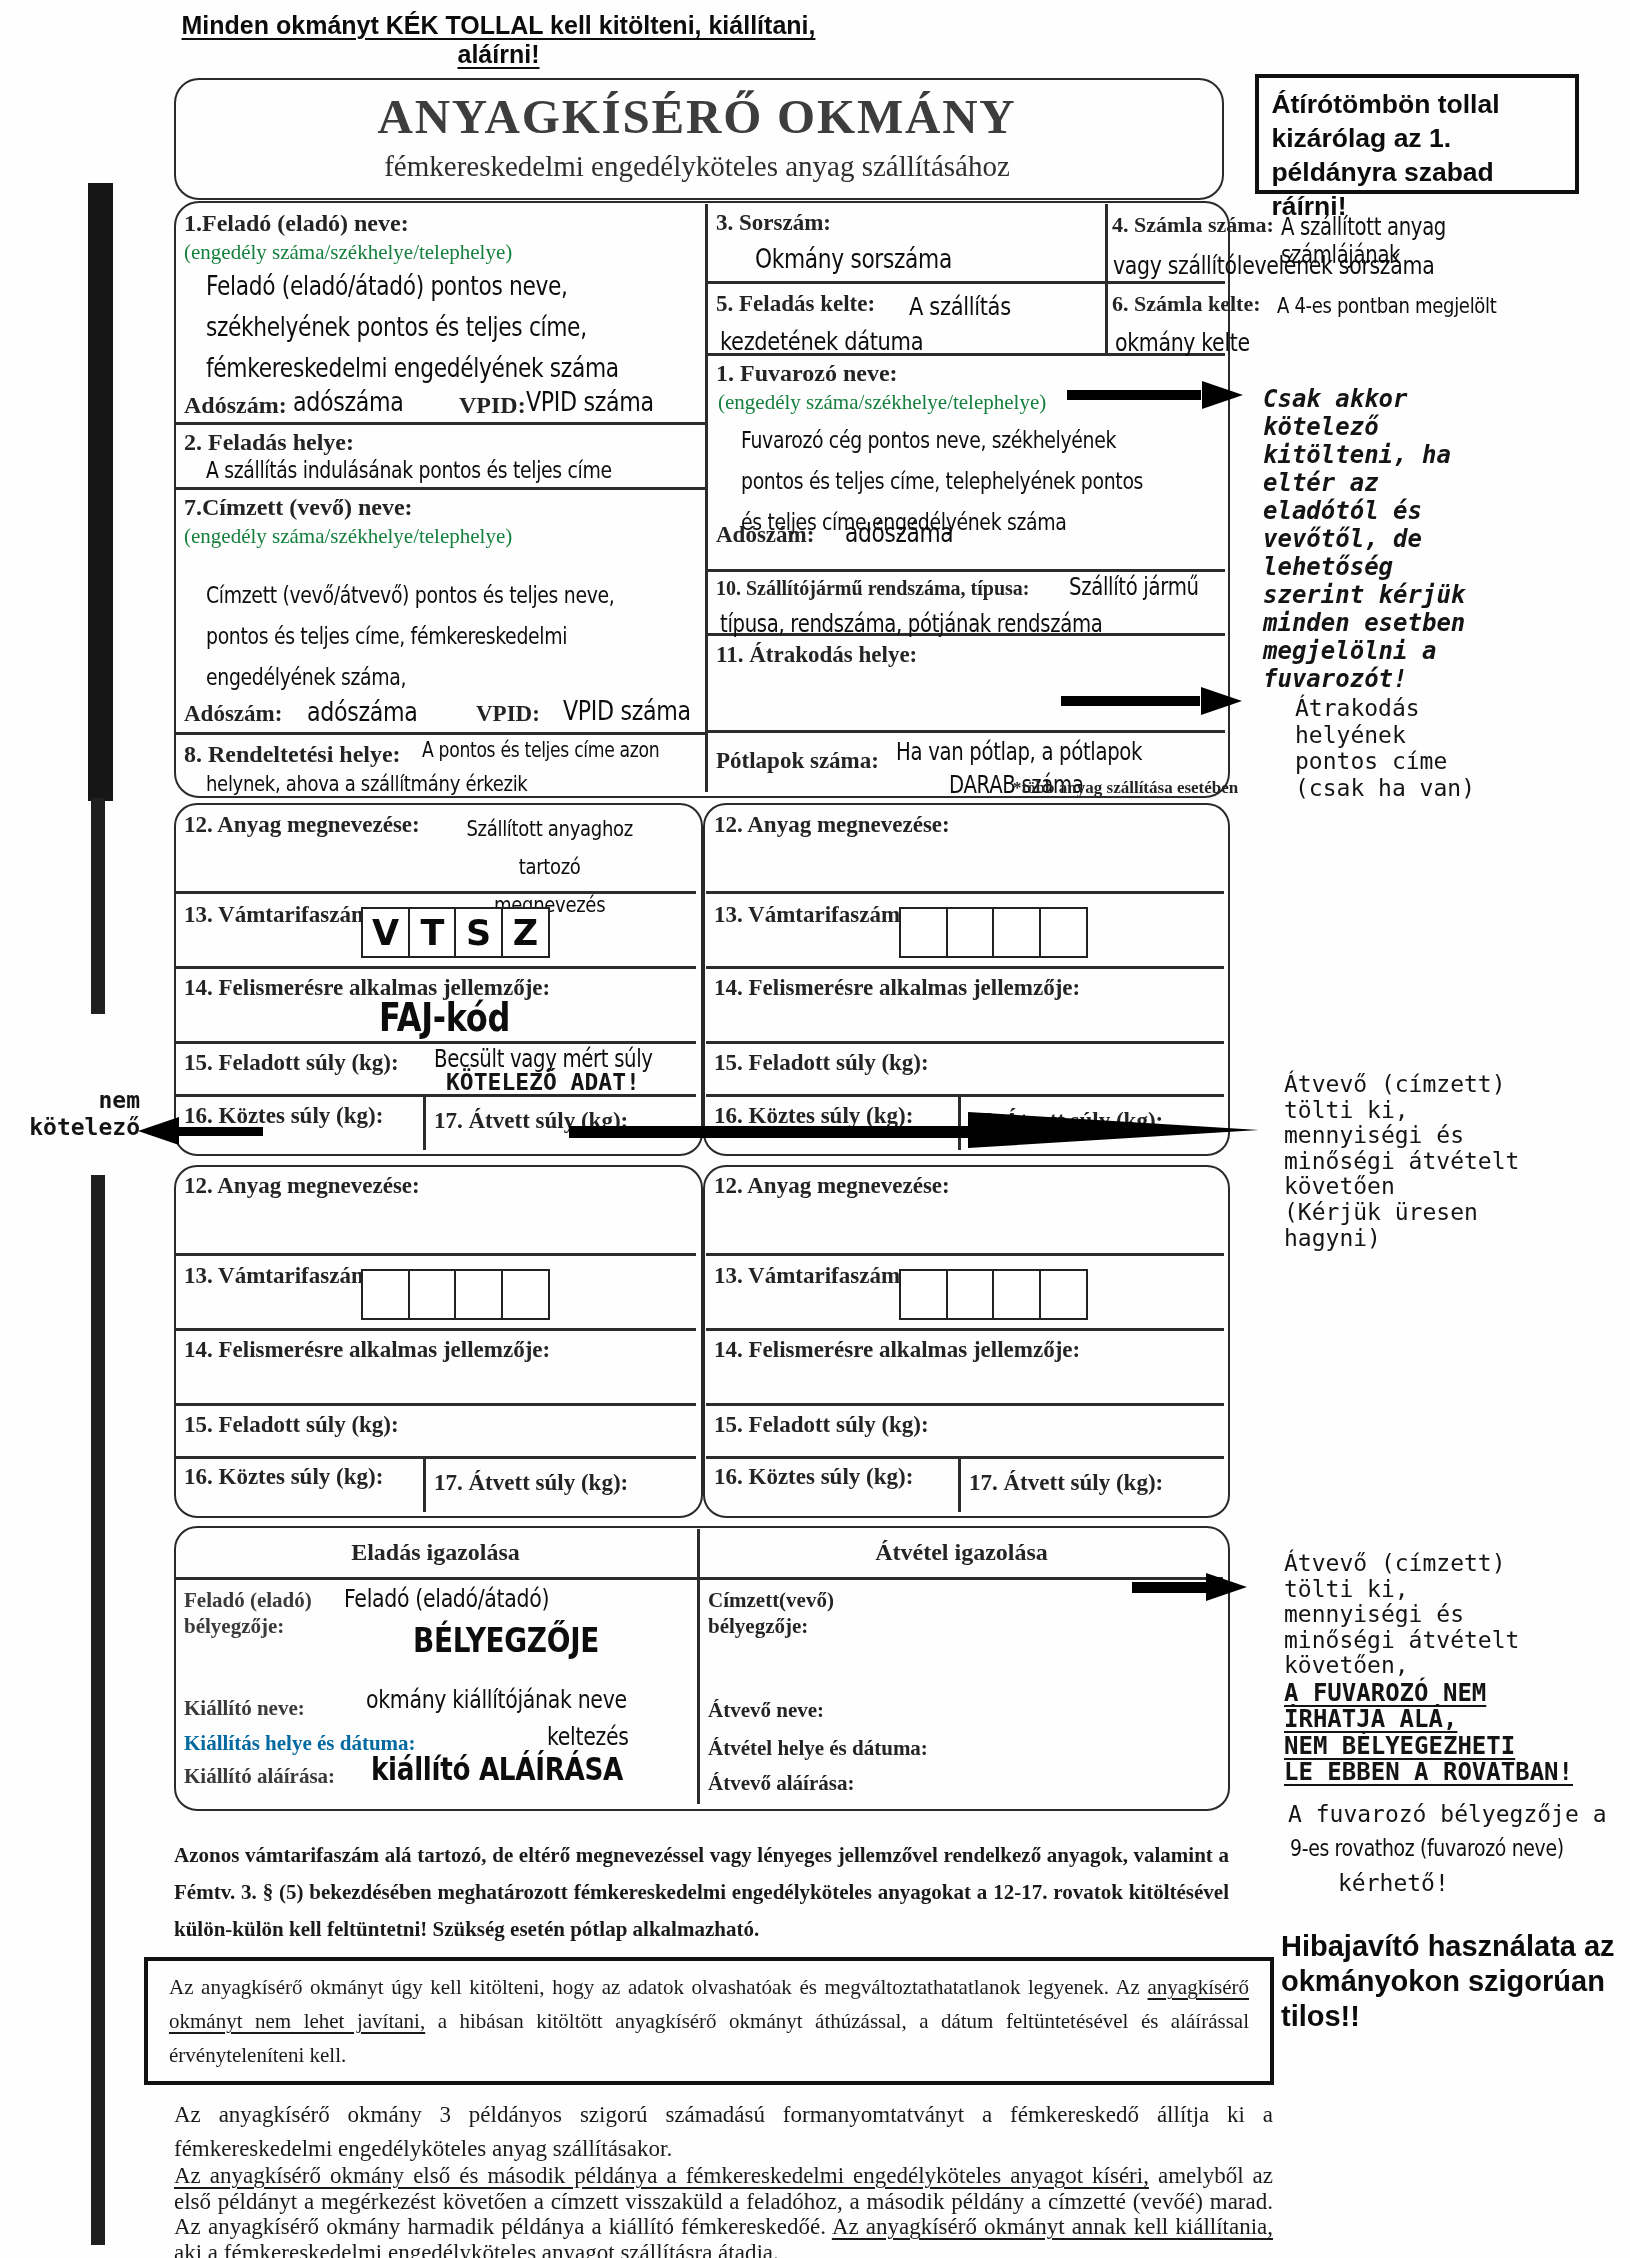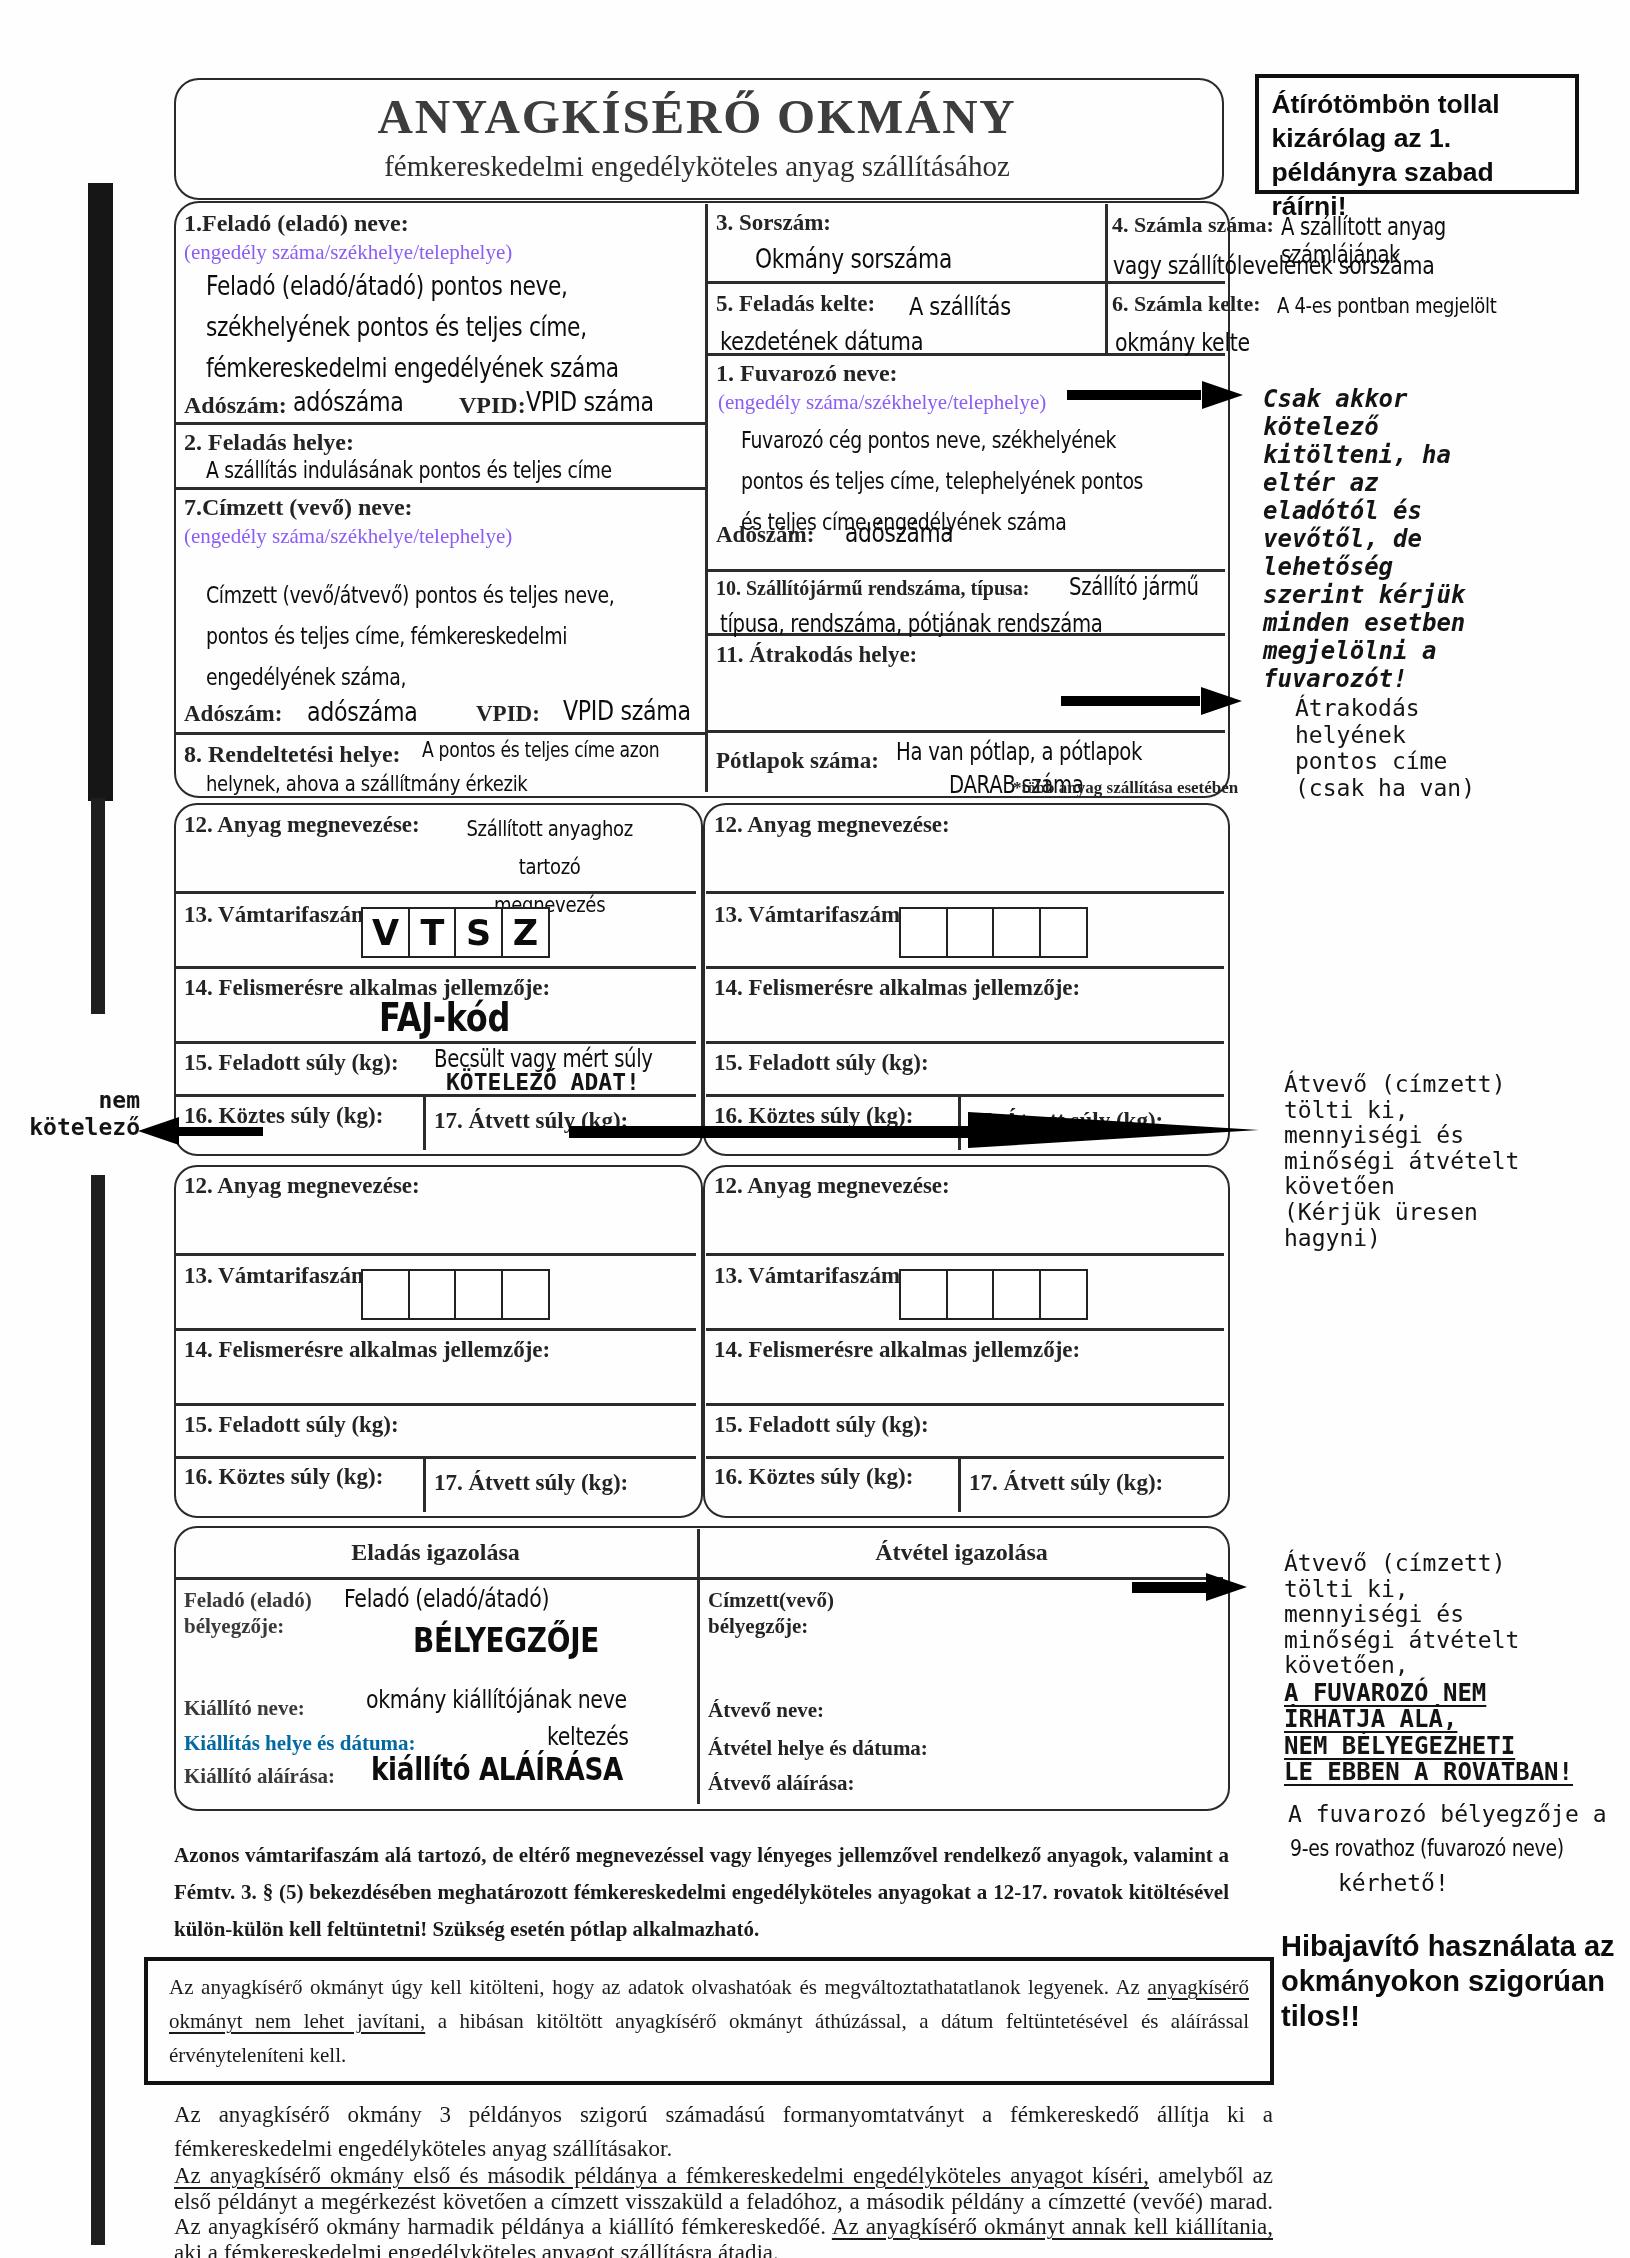--- a/index.html
+++ b/index.html
@@ -1,20 +1,20 @@
 <!DOCTYPE html>
 <html style="font-size:14px"><head>
 <meta charset="utf-8">
 <style>
   html,body{margin:0;padding:0;background:#e9e9e9;}
   .page{position:relative;width:1630px;height:2258px;background:#fefefe;overflow:hidden;
         font-family:"Liberation Serif",serif;color:#1b1b1b;}
   .abs{position:absolute;}
   .lab{position:absolute;font-family:"Liberation Serif",serif;font-weight:700;color:#242424;white-space:nowrap;}
-  .sub{position:absolute;font-family:"Liberation Serif",serif;color:#8b5cf6;white-space:nowrap;}
+  .sub{position:absolute;font-family:"Liberation Serif",serif;color:#15803d;white-space:nowrap;}
   .hand{position:absolute;font-family:"DejaVu Sans",sans-serif;color:#0d0d0d;white-space:pre-line;
         transform:scaleX(.82);transform-origin:0 0;letter-spacing:-0.4px;}
   .mono{position:absolute;font-family:"DejaVu Sans Mono",monospace;color:#141414;white-space:pre-line;}
   .sans{font-family:"Liberation Sans",sans-serif;}
   .rbox{position:absolute;border:2.6px solid #2a2a2a;border-radius:25px;}
   .ln{position:absolute;background:#2c2c2c;}
   .bar{position:absolute;background:#161616;}
   .shaft{position:absolute;background:#000;}
   .ahr{position:absolute;width:0;height:0;border-top:14px solid transparent;border-bottom:14px solid transparent;border-left:41px solid #000;}
   .ahl{position:absolute;width:0;height:0;border-top:14px solid transparent;border-bottom:14px solid transparent;border-right:41px solid #000;}
@@ -26,20 +26,21 @@
 </style>
 </head>
 <body>
 
 <div class="page">
 
   <div class="bar" style="left:88px;top:183px;width:25px;height:618px;"></div>
   <div class="bar" style="left:91px;top:798px;width:14px;height:216px;background:#1f1f1f;"></div>
   <div class="bar" style="left:91px;top:1175px;width:14px;height:1070px;background:#1f1f1f;"></div>
 
+  <div class="abs sans u" style="left:172px;top:10.6px;width:653px;text-align:center;font-weight:700;font-size:25px;color:#0c0c0c;">Minden okmányt KÉK TOLLAL kell kitölteni, kiállítani, aláírni!</div>
 
   <div class="rbox" style="left:174px;top:78px;width:1046px;height:118px;"></div>
   <div class="abs" style="left:174px;top:88px;width:1046px;text-align:center;font-weight:700;font-size:49px;letter-spacing:1.8px;color:#3d3d3d;">ANYAGKÍSÉRŐ OKMÁNY</div>
   <div class="abs" style="left:174px;top:150px;width:1046px;text-align:center;font-size:29px;color:#2e2e2e;">fémkereskedelmi engedélyköteles anyag szállításához</div>
 
   <div class="abs sans" style="left:1255px;top:74px;width:291px;height:94px;border:4.4px solid #101010;padding:8.8px 12.4px;font-weight:700;font-size:26.5px;line-height:34px;color:#0c0c0c;">Átírótömbön tollal kizárólag az 1. példányra szabad ráírni!</div>
 
   <div class="rbox" style="left:174px;top:201px;width:1052px;height:593px;"></div>
   <div class="ln" style="left:705px;top:204px;width:2.6px;height:588px;"></div>
   <div class="ln" style="left:1105px;top:204px;width:2.6px;height:149px;"></div>

